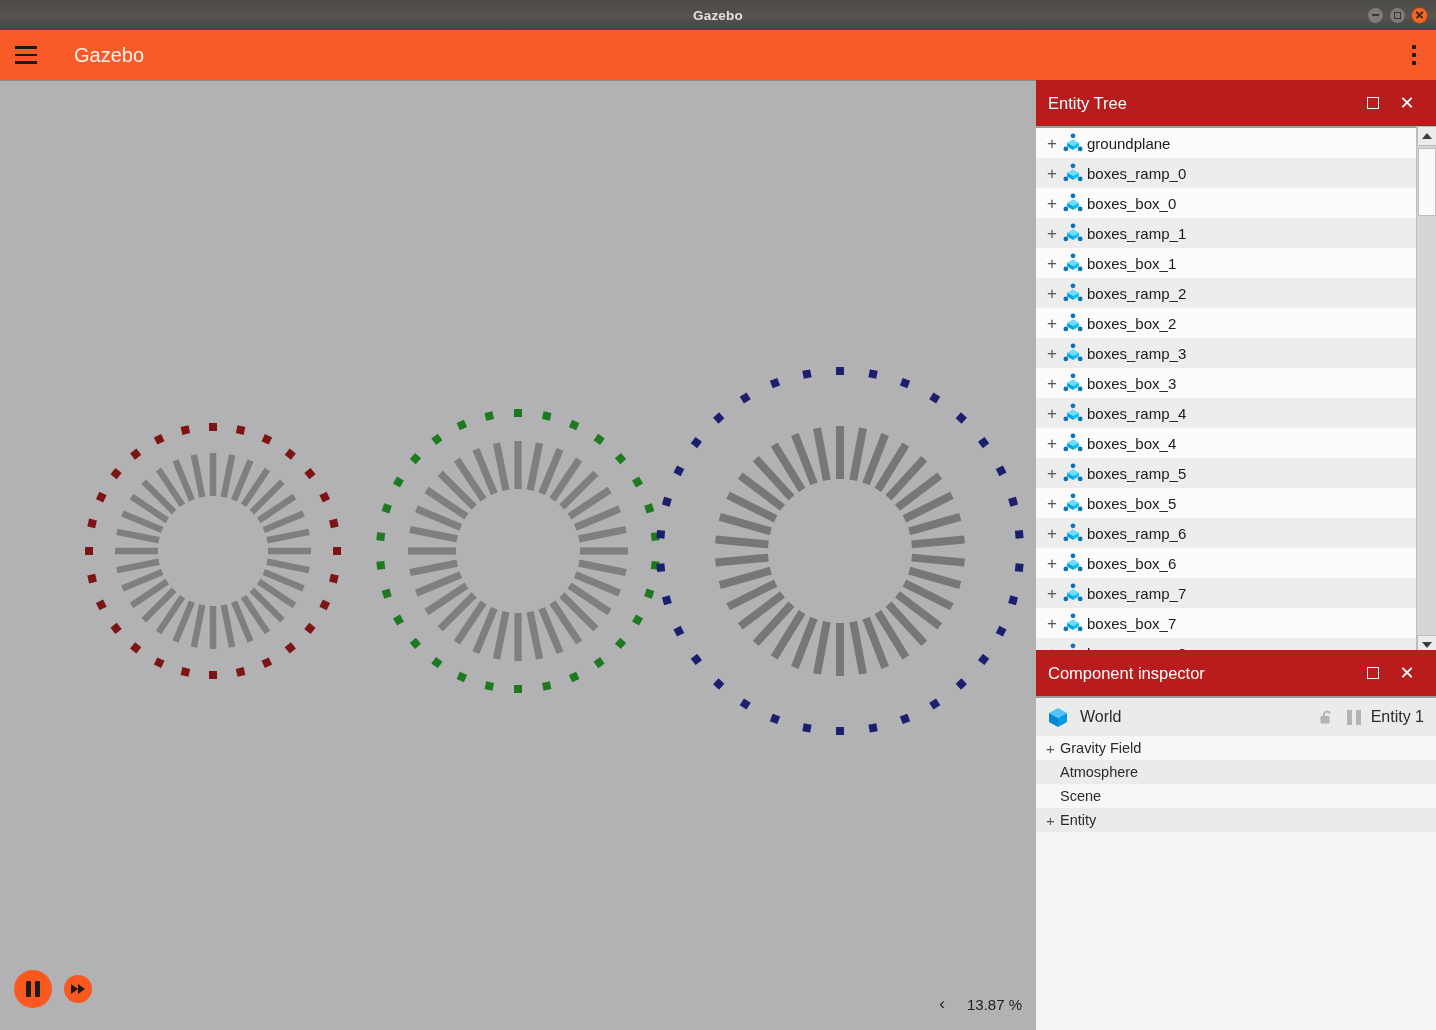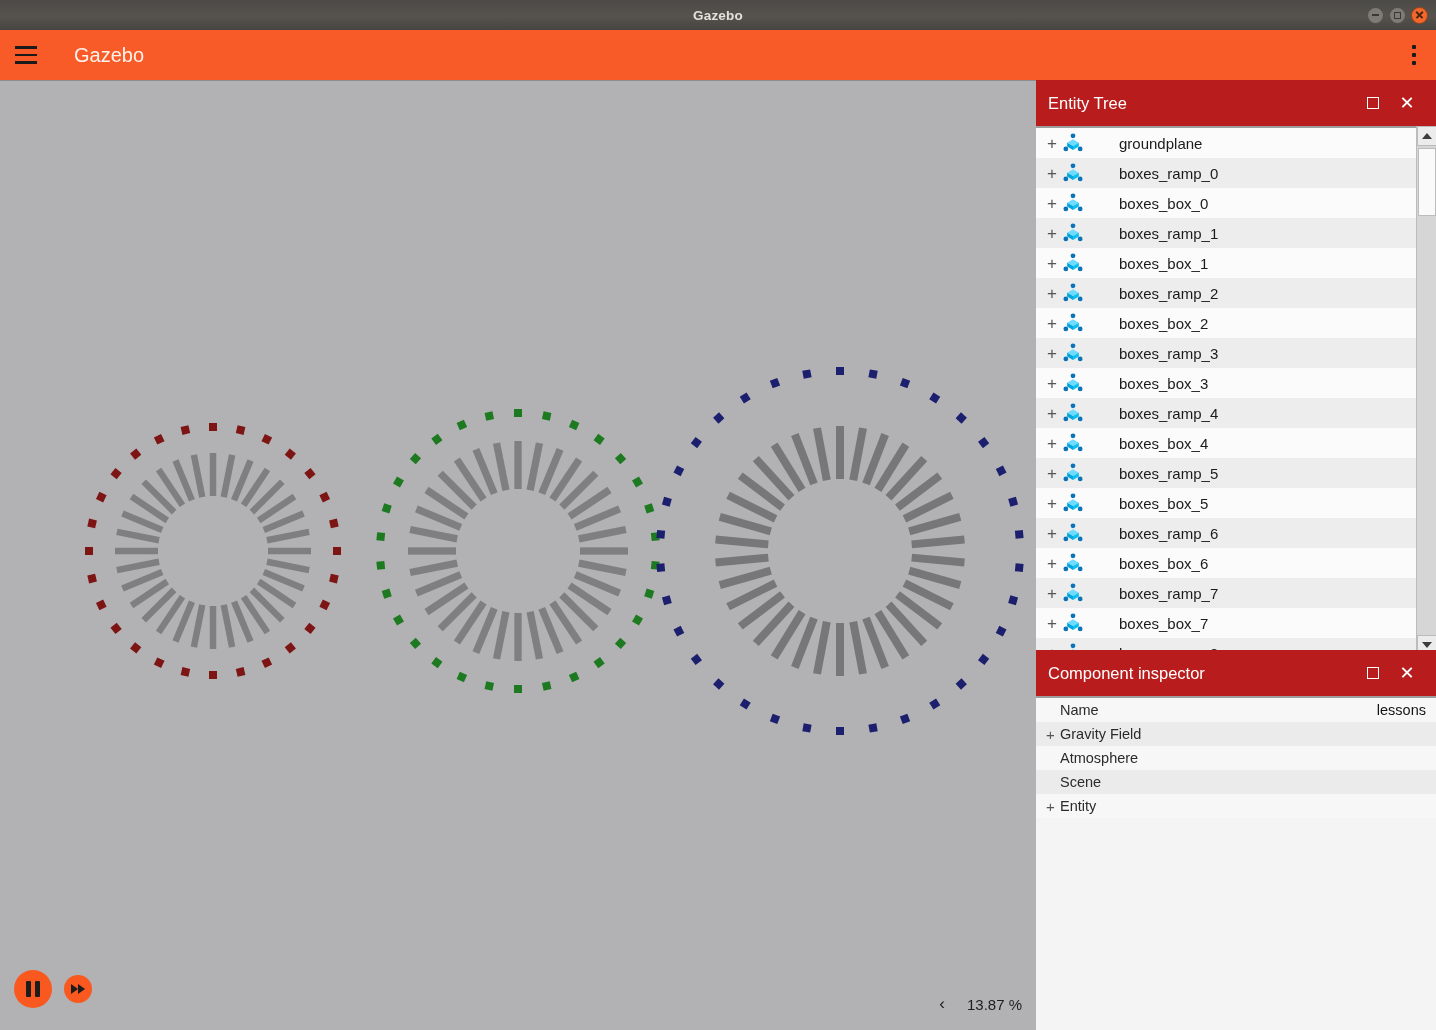--- a/index.html
+++ b/index.html
@@ -137,21 +137,21 @@
     height: 30px; display: flex; align-items: center;
     padding-left: 9px; gap: 3px; cursor: pointer;
   }
   .tree-row:nth-child(odd)  { background: #fbfbfb; }
   .tree-row:nth-child(even) { background: #ededed; }
   .tree-plus {
     color: #555; font-size: 17px; width: 14px; text-align: center;
     line-height: 1; user-select: none;
   }
   .tree-icon { width: 22px; height: 22px; display: block; }
-  .tree-label { font-size: 15px; color: #1b1b1b; margin-left: 32px; }
+  .tree-label { font-size: 15px; color: #1b1b1b; }
 
   
   #tree-scrollbar {
     position: absolute; right: 0; top: 46px;
     width: 20px; height: 529px; background: #d6d6d6;
     border-left: 1px solid #bcbcbc;
   }
   .sb-arrow {
     width: 20px; height: 20px; background: #ececec;
     border: 1px solid #bcbcbc;
@@ -699,26 +699,38 @@
       <span class="ph-title">Component inspector</span>
       <div class="ph-btn">
           <span class="sq"></span>
         </div>
       <div class="ph-btn">
           <span class="xmark">✕</span>
         </div>
     </div>
 
     <div id="inspector-body">
+      <div id="insp-entity-row">
+        <svg width="24" height="24" viewBox="0 0 24 24">
+          <polygon points="12,3 21,8 12,13 3,8" fill="#4fc3f7"></polygon>
+          <polygon points="3,8 12,13 12,22 3,17" fill="#0288d1"></polygon>
+          <polygon points="21,8 12,13 12,22 21,17" fill="#039be5"></polygon>
+        </svg>
+        <span class="world-label">World</span>
+        <svg width="20" height="20" viewBox="0 0 20 20">
+          <path d="M7 9 V6.5 a3.2 3.2 0 0 1 6 0" fill="none" stroke="#b4b4b4" stroke-width="2"></path>
+          <rect x="3.5" y="9" width="9" height="7.5" rx="1" fill="#b4b4b4"></rect>
+        </svg>
+        <span class="pause-bars">
+            <i></i>
+            <i></i>
+          </span>
+        <span class="entity-id">Entity 1</span>
+      </div>
       <div id="inspector-rows">
-          <div class="insp-row">
-            <span class="exp"></span>
-            <span class="rlabel">Name</span>
-            <span class="rvalue">lessons</span>
-          </div>
           <div class="insp-row">
             <span class="exp">+</span>
             <span class="rlabel">Gravity Field</span>
             <span class="rvalue"></span>
           </div>
           <div class="insp-row">
             <span class="exp"></span>
             <span class="rlabel">Atmosphere</span>
             <span class="rvalue"></span>
           </div>

